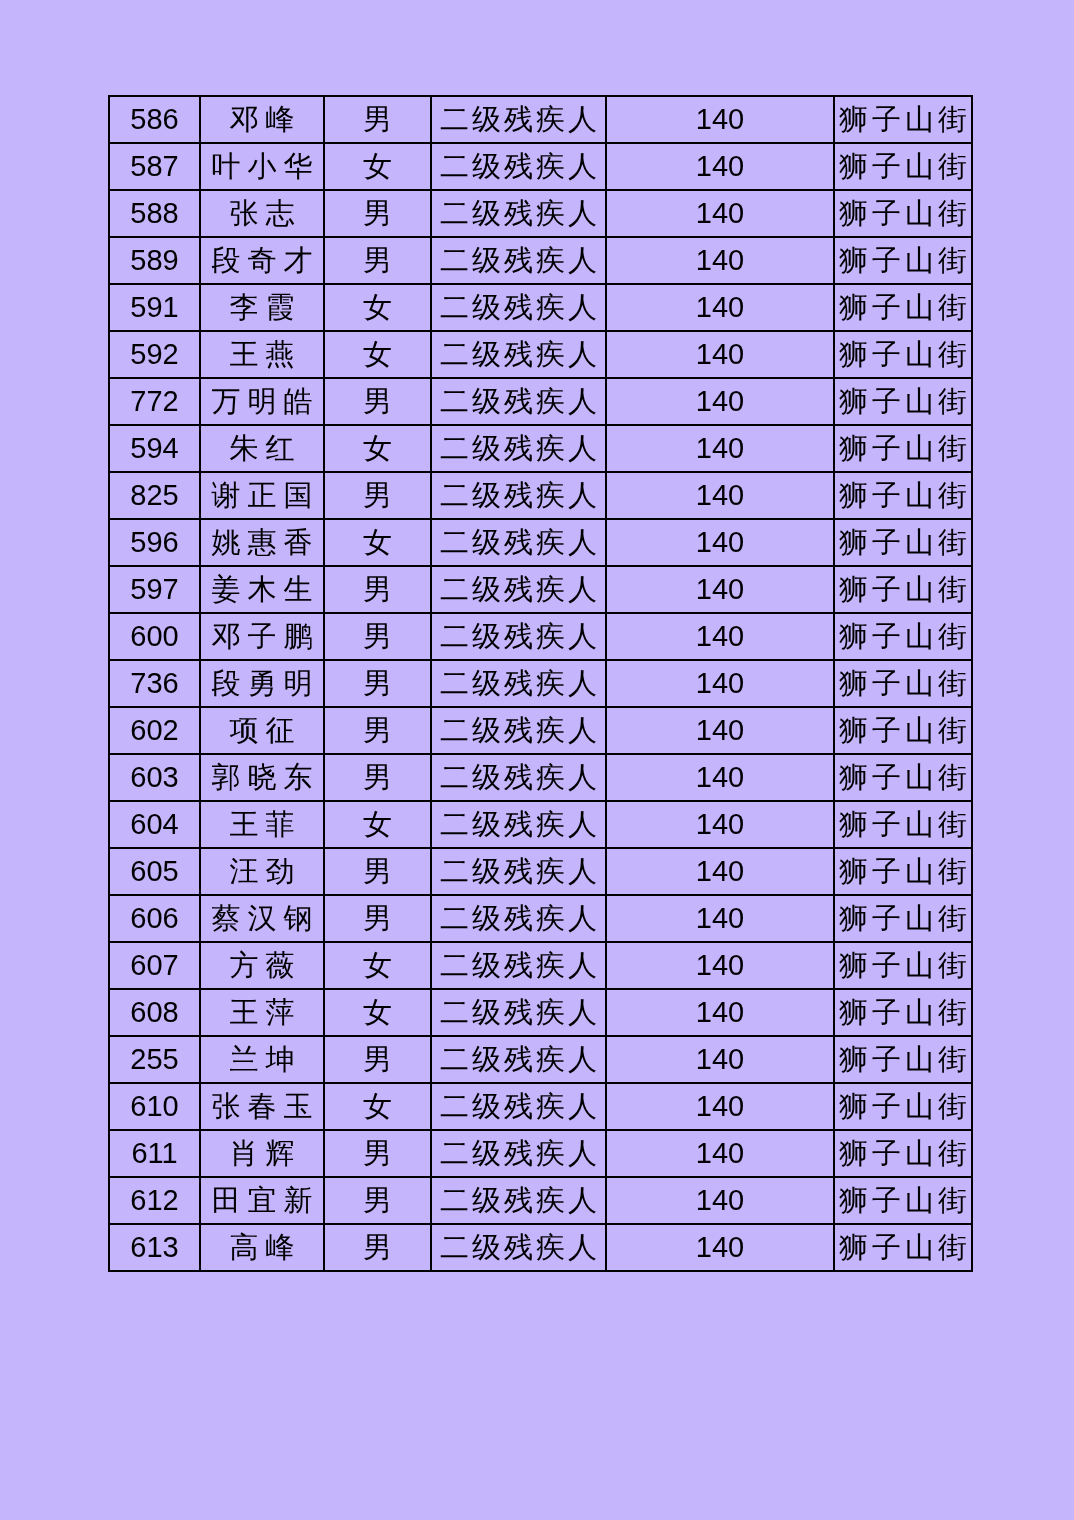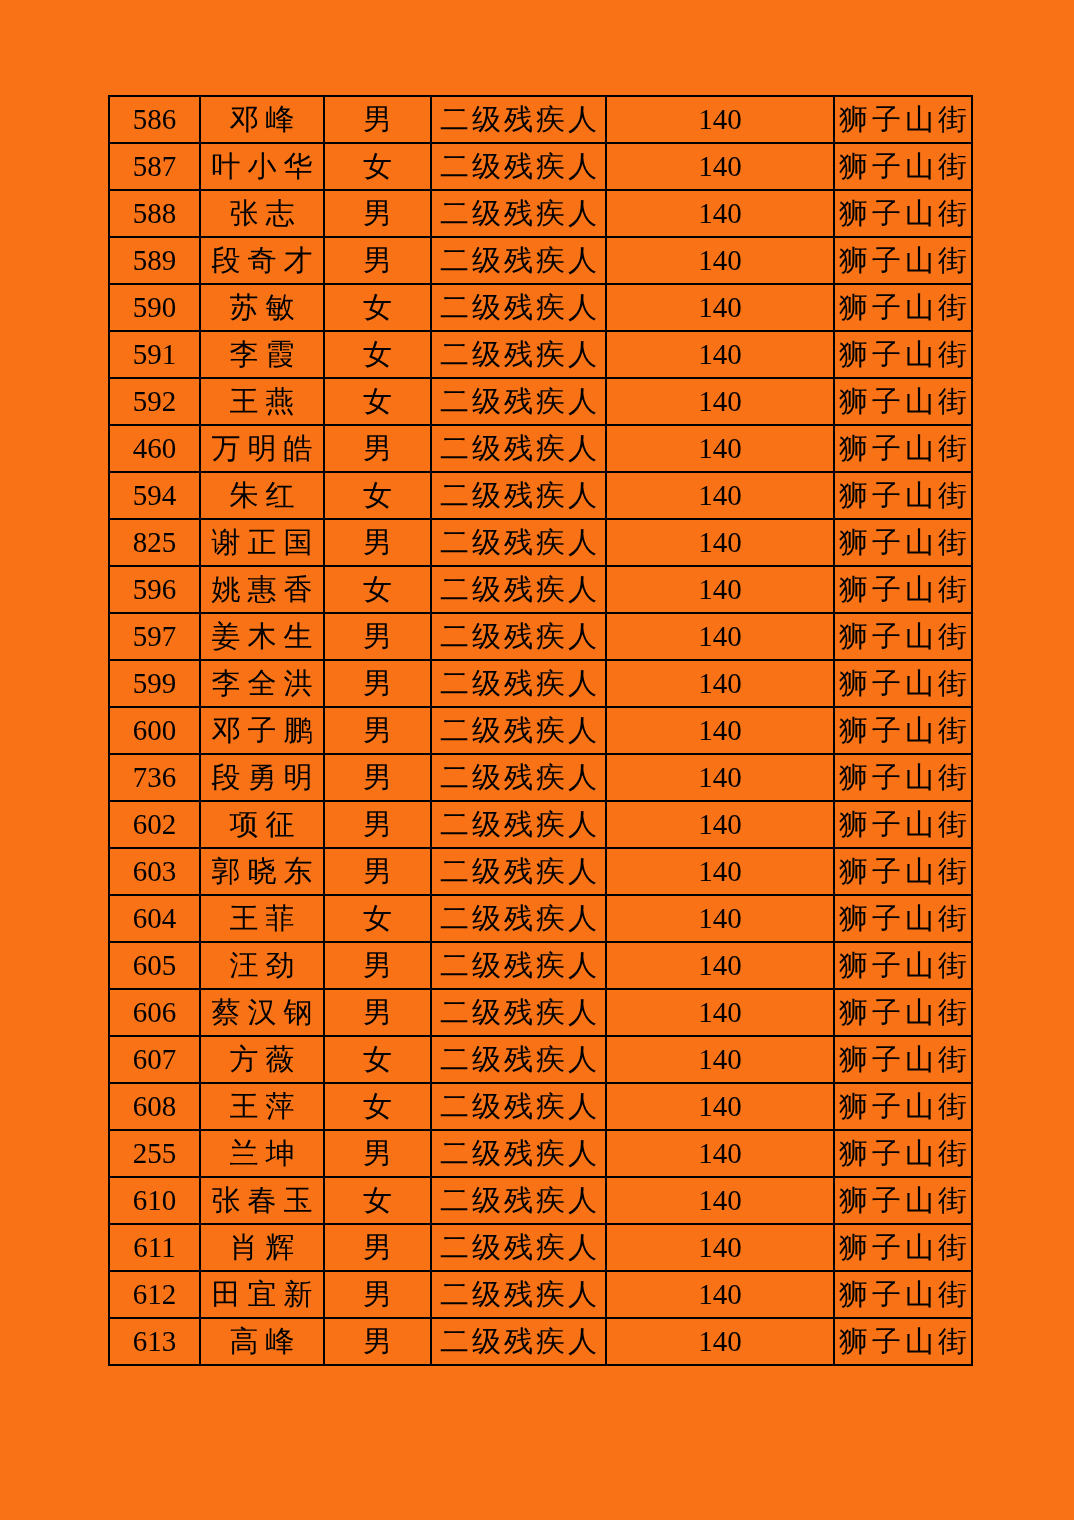--- a/index.html
+++ b/index.html
@@ -4,23 +4,23 @@
 <style>
   html, body {
     margin: 0;
     padding: 0;
     background: #ffffff;
   }
   .page {
     position: relative;
     width: 1074px;
     height: 1520px;
-    background: #f97316;
+    background: #c4b5fd;
     overflow: hidden;
-    font-family: Liberation Serif, serif;
+    font-family: Liberation Sans, sans-serif;
     color: #000000;
   }
   table.roster {
     position: absolute;
     left: 108px;
     top: 95px;
     border-collapse: collapse;
     table-layout: fixed;
   }
   table.roster tr {
@@ -83,45 +83,37 @@
   </tr>
         <tr>
     <td class="c-no">589</td>
     <td class="c-name">段奇才</td>
     <td class="c-gender">男</td>
     <td class="c-category">二级残疾人</td>
     <td class="c-amount">140</td>
     <td class="c-street">狮子山街</td>
   </tr>
         <tr>
-    <td class="c-no">590</td>
-    <td class="c-name">苏敏</td>
-    <td class="c-gender">女</td>
-    <td class="c-category">二级残疾人</td>
-    <td class="c-amount">140</td>
-    <td class="c-street">狮子山街</td>
-  </tr>
-        <tr>
     <td class="c-no">591</td>
     <td class="c-name">李霞</td>
     <td class="c-gender">女</td>
     <td class="c-category">二级残疾人</td>
     <td class="c-amount">140</td>
     <td class="c-street">狮子山街</td>
   </tr>
         <tr>
     <td class="c-no">592</td>
     <td class="c-name">王燕</td>
     <td class="c-gender">女</td>
     <td class="c-category">二级残疾人</td>
     <td class="c-amount">140</td>
     <td class="c-street">狮子山街</td>
   </tr>
         <tr>
-    <td class="c-no">460</td>
+    <td class="c-no">772</td>
     <td class="c-name">万明皓</td>
     <td class="c-gender">男</td>
     <td class="c-category">二级残疾人</td>
     <td class="c-amount">140</td>
     <td class="c-street">狮子山街</td>
   </tr>
         <tr>
     <td class="c-no">594</td>
     <td class="c-name">朱红</td>
     <td class="c-gender">女</td>
@@ -141,28 +133,20 @@
     <td class="c-no">596</td>
     <td class="c-name">姚惠香</td>
     <td class="c-gender">女</td>
     <td class="c-category">二级残疾人</td>
     <td class="c-amount">140</td>
     <td class="c-street">狮子山街</td>
   </tr>
         <tr>
     <td class="c-no">597</td>
     <td class="c-name">姜木生</td>
-    <td class="c-gender">男</td>
-    <td class="c-category">二级残疾人</td>
-    <td class="c-amount">140</td>
-    <td class="c-street">狮子山街</td>
-  </tr>
-        <tr>
-    <td class="c-no">599</td>
-    <td class="c-name">李全洪</td>
     <td class="c-gender">男</td>
     <td class="c-category">二级残疾人</td>
     <td class="c-amount">140</td>
     <td class="c-street">狮子山街</td>
   </tr>
         <tr>
     <td class="c-no">600</td>
     <td class="c-name">邓子鹏</td>
     <td class="c-gender">男</td>
     <td class="c-category">二级残疾人</td>

